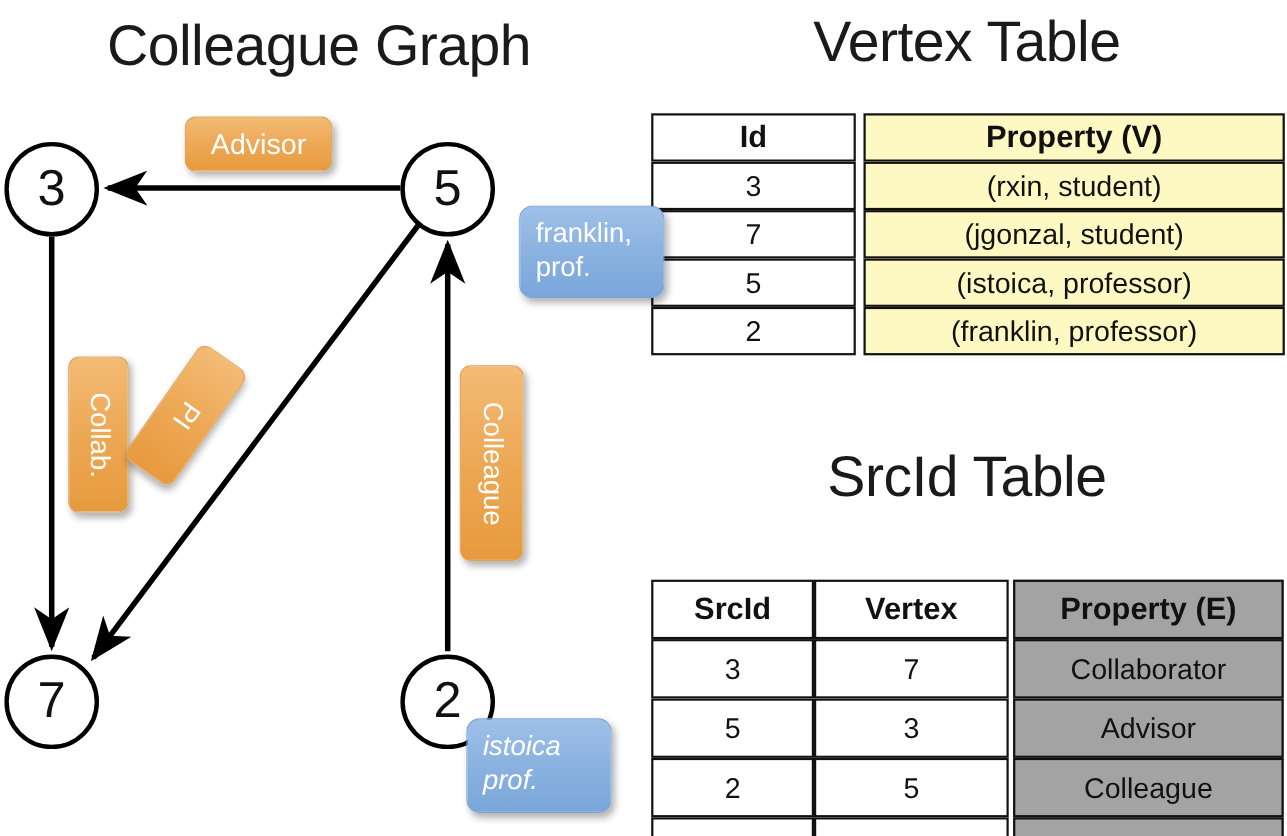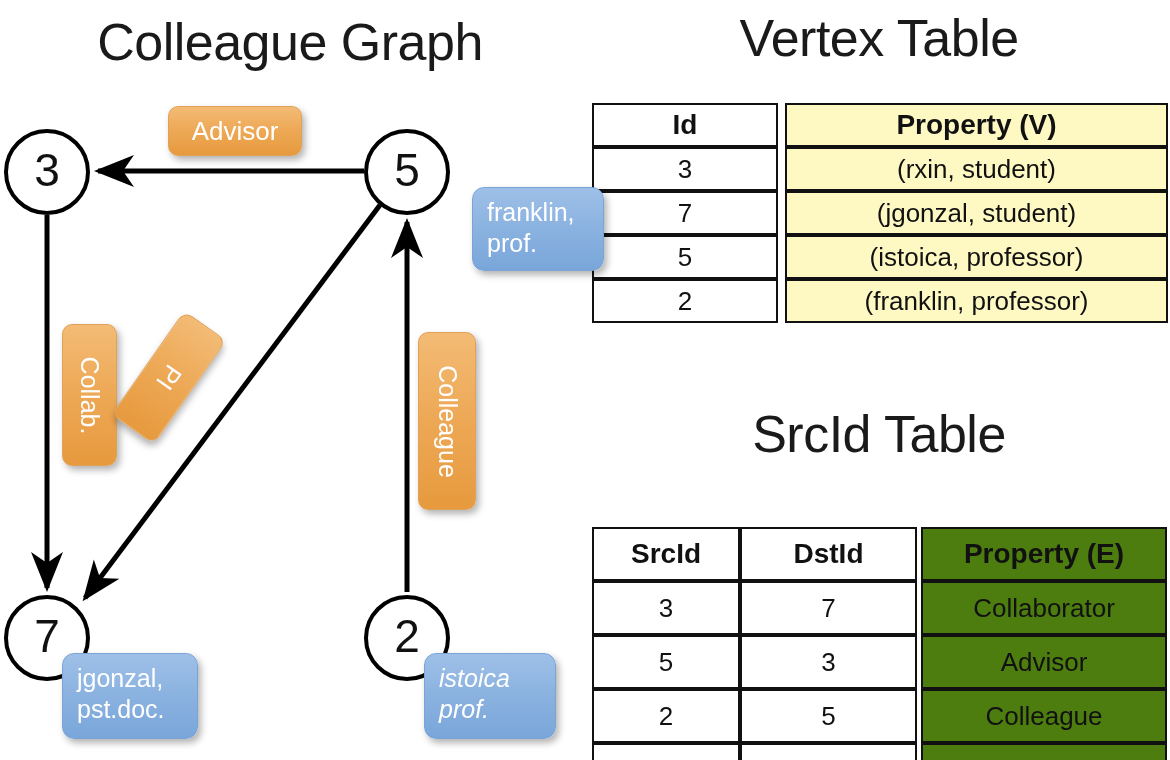--- a/index.html
+++ b/index.html
@@ -151,21 +151,21 @@
   #vertex-table { left: 592px; top: 103px; }
   #vertex-table .c-id   { width: 186px; }
   #vertex-table .spacer { width: 7px; border: none; background: transparent; height: 44px; }
   #vertex-table .c-prop { width: 383px; background: #fef9c3; }
 
   
   #edge-table { left: 592px; top: 491px; margin-top: 36px; }
   #edge-table .c-src  { width: 148px; }
   #edge-table .c-dst  { width: 177px; }
   #edge-table .espacer{ width: 4px; border: none; background: transparent; }
-  #edge-table .c-eprop{ width: 246px; background: #4d7c0f; }
+  #edge-table .c-eprop{ width: 246px; background: #a3a3a3; }
   #edge-table td, #edge-table th { height: 54px; }
 </style>
 </head>
 <body>
 
 <div class="title" id="title-property-graph">Colleague Graph</div>
 
 <div class="title" id="title-vertex-table">Vertex Table</div>
 
 <div class="title" id="title-edge-table">SrcId Table</div>
@@ -216,24 +216,20 @@
   <div class="vertex-node" id="node-2">
     <span>2</span>
   </div>
 
 
   <div class="prop-box" id="prop-franklin">
     <div>franklin,</div>
     <div>prof.</div>
   </div>
 
-  <div class="prop-box" id="prop-jgonzal">
-    <div>jgonzal,</div>
-    <div>pst.doc.</div>
-  </div>
 
   <div class="prop-box" id="prop-istoica">
     <div>istoica</div>
     <div>prof.</div>
   </div>
 
 </div>
 
 <table class="tbl" id="vertex-table">
   <thead>
@@ -264,21 +260,21 @@
       <td class="spacer"></td>
       <td class="c-prop">(franklin, professor)</td>
     </tr>
   </tbody>
 </table>
 
 <table class="tbl" id="edge-table">
   <thead>
     <tr>
       <th class="c-src">SrcId</th>
-      <th class="c-dst">DstId</th>
+      <th class="c-dst">Vertex</th>
       <td class="espacer"></td>
       <th class="c-eprop">Property (E)</th>
     </tr>
   </thead>
   <tbody>
     <tr>
       <td class="c-src">3</td>
       <td class="c-dst">7</td>
       <td class="espacer"></td>
       <td class="c-eprop">Collaborator</td>

